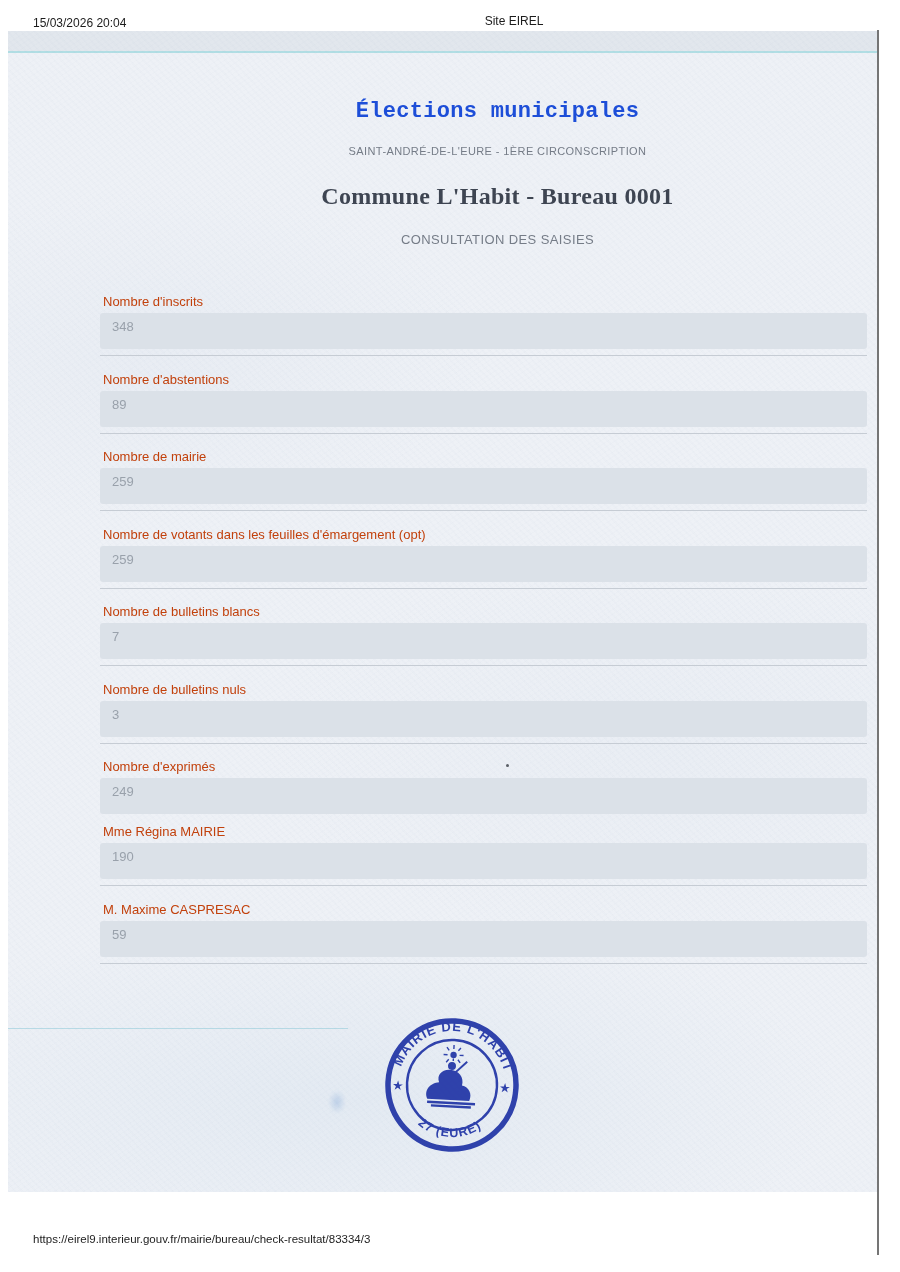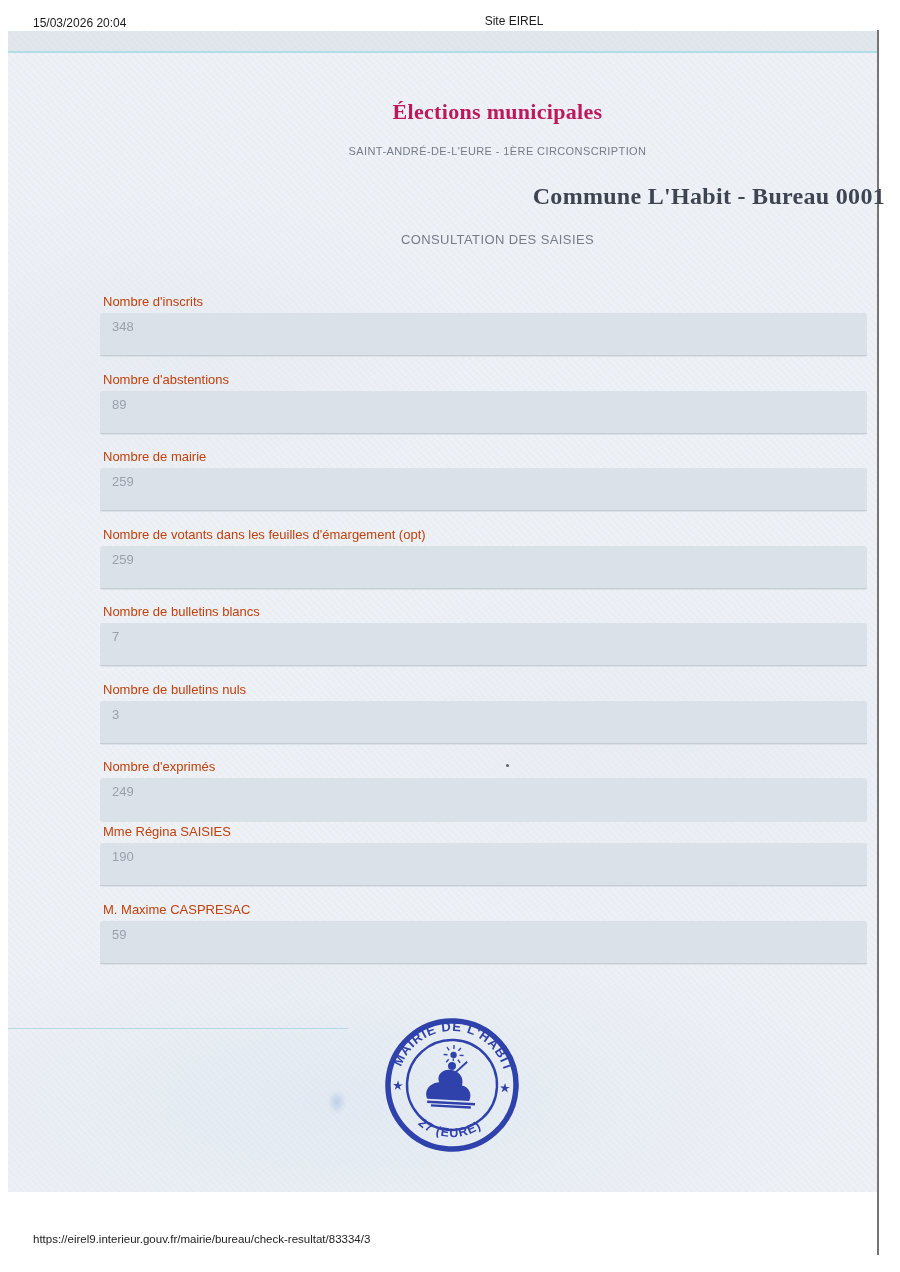--- a/index.html
+++ b/index.html
@@ -28,43 +28,43 @@
       repeating-linear-gradient(47deg, rgba(140,160,190,.028) 0 2px, rgba(255,255,255,0) 2px 5px),
       repeating-linear-gradient(-33deg, rgba(140,160,190,.022) 0 1px, rgba(255,255,255,0) 1px 4px);
   }
   .top-band { position:absolute; left:0; top:0; width:869px; height:20px; background:#e2e7ed; }
   .cyan-line { position:absolute; left:0; top:20px; width:869px; height:2px; background:#a6dbe0; opacity:.85; }
   .edge-line { position:absolute; left:877px; top:30px; width:2px; height:1225px; background:#474747; opacity:.75; }
 
   
   .doc-title {
     position:absolute; left:110px; top:99px; width:775px; text-align:center;
-    font-family:Liberation Serif, serif; font-weight:bold; font-size:22px;
-    color:#be185d; letter-spacing:.3px;
+    font-family:Liberation Mono, monospace; font-weight:bold; font-size:22px;
+    color:#1d4ed8; letter-spacing:.3px;
   }
   .doc-subtitle {
     position:absolute; left:110px; top:145px; width:775px; text-align:center;
     font-size:11px; color:#757c87; letter-spacing:.4px;
   }
   .doc-commune {
-    position:absolute; left:110px; top:183px; width:775px; text-align:right;
+    position:absolute; left:110px; top:183px; width:775px; text-align:center;
     font-family:"Liberation Serif", serif; font-weight:bold; font-size:24px;
     color:#3e4552; letter-spacing:.3px;
   }
   .doc-section {
     position:absolute; left:110px; top:232px; width:775px; text-align:center;
     font-size:13px; color:#757c87; letter-spacing:.4px;
   }
 
   
   .fields-area { position:absolute; inset:0; }
   .field-row { position:absolute; left:100px; width:767px; }
   .field-label { position:absolute; left:3px; top:0; font-size:13px; color:#c2410c; white-space:nowrap; }
   .field-input {
-    position:absolute; left:0; top:19px; width:767px; height:44px;
+    position:absolute; left:0; top:19px; width:767px; height:36px;
     background:#dbe1e8; border-radius:3px; font-size:13px; color:#99a1ab;
     line-height:28px; padding-left:12px;
   }
   .divider { position:absolute; left:100px; width:767px; height:1px; background:#c6ccd4; }
 
   
   .dot-artifact { position:absolute; left:506px; top:764px; width:3px; height:3px; background:#5a5f66; border-radius:50%; }
   .faint-rule { position:absolute; left:8px; top:1028px; width:340px; height:1px; background:rgba(140,200,215,.55); }
   .ink-smudge {
     position:absolute; left:328px; top:1090px; width:18px; height:24px;
@@ -124,21 +124,21 @@
       <div class="field-row" style="top: 682px;">
         <div class="field-label">Nombre de bulletins nuls</div>
         <div class="field-input">3</div>
       </div>
       <div class="divider" style="top: 743px;"></div>
       <div class="field-row" style="top: 759px;">
         <div class="field-label">Nombre d'exprimés</div>
         <div class="field-input">249</div>
       </div>
       <div class="field-row" style="top: 824px;">
-        <div class="field-label">Mme Régina SAISIES</div>
+        <div class="field-label">Mme Régina MAIRIE</div>
         <div class="field-input">190</div>
       </div>
       <div class="divider" style="top: 885px;"></div>
       <div class="field-row" style="top: 902px;">
         <div class="field-label">M. Maxime CASPRESAC</div>
         <div class="field-input">59</div>
       </div>
       <div class="divider" style="top: 963px;"></div>
     </div>
 

